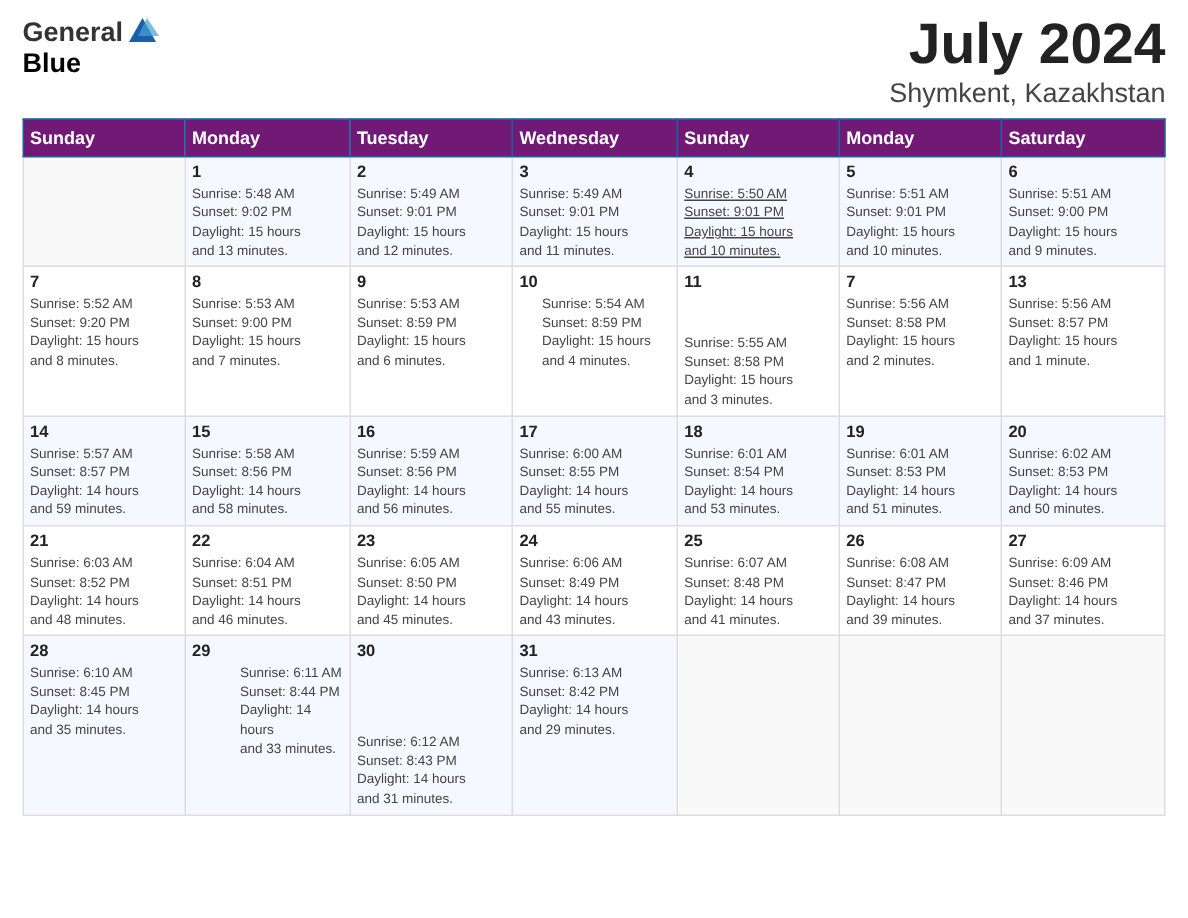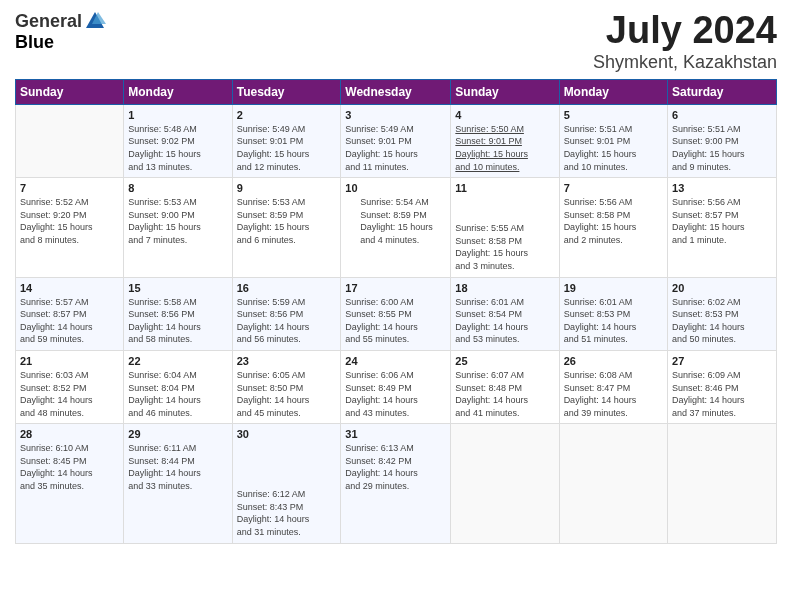--- a/index.html
+++ b/index.html
@@ -297,21 +297,21 @@
           <td>
             <span class="day-number">21</span>
             <div class="day-info" style="white-space: pre-line;">Sunrise: 6:03 AM
 Sunset: 8:52 PM
 Daylight: 14 hours
 and 48 minutes.</div>
           </td>
           <td>
             <span class="day-number">22</span>
             <div class="day-info" style="white-space: pre-line;">Sunrise: 6:04 AM
-Sunset: 8:04 PM
+Sunset: 8:51 PM
 Daylight: 14 hours
 and 46 minutes.</div>
           </td>
           <td>
             <span class="day-number">23</span>
             <div class="day-info" style="white-space: pre-line;">Sunrise: 6:05 AM
 Sunset: 8:50 PM
 Daylight: 14 hours
 and 45 minutes.</div>
           </td>
@@ -347,21 +347,21 @@
         <tr>
           <td>
             <span class="day-number">28</span>
             <div class="day-info" style="white-space: pre-line;">Sunrise: 6:10 AM
 Sunset: 8:45 PM
 Daylight: 14 hours
 and 35 minutes.</div>
           </td>
           <td>
             <span class="day-number">29</span>
-            <div class="day-info" style="white-space: pre-line;">Sunrise: 6:11 AM
+            <div class="day-info" style="white-space: pre-line; margin-left: 32px;">Sunrise: 6:11 AM
 Sunset: 8:44 PM
 Daylight: 14 hours
 and 33 minutes.</div>
           </td>
           <td>
             <span class="day-number">30</span>
             <div class="day-info" style="white-space: pre-line; margin-top: 48px;">Sunrise: 6:12 AM
 Sunset: 8:43 PM
 Daylight: 14 hours
 and 31 minutes.</div>

